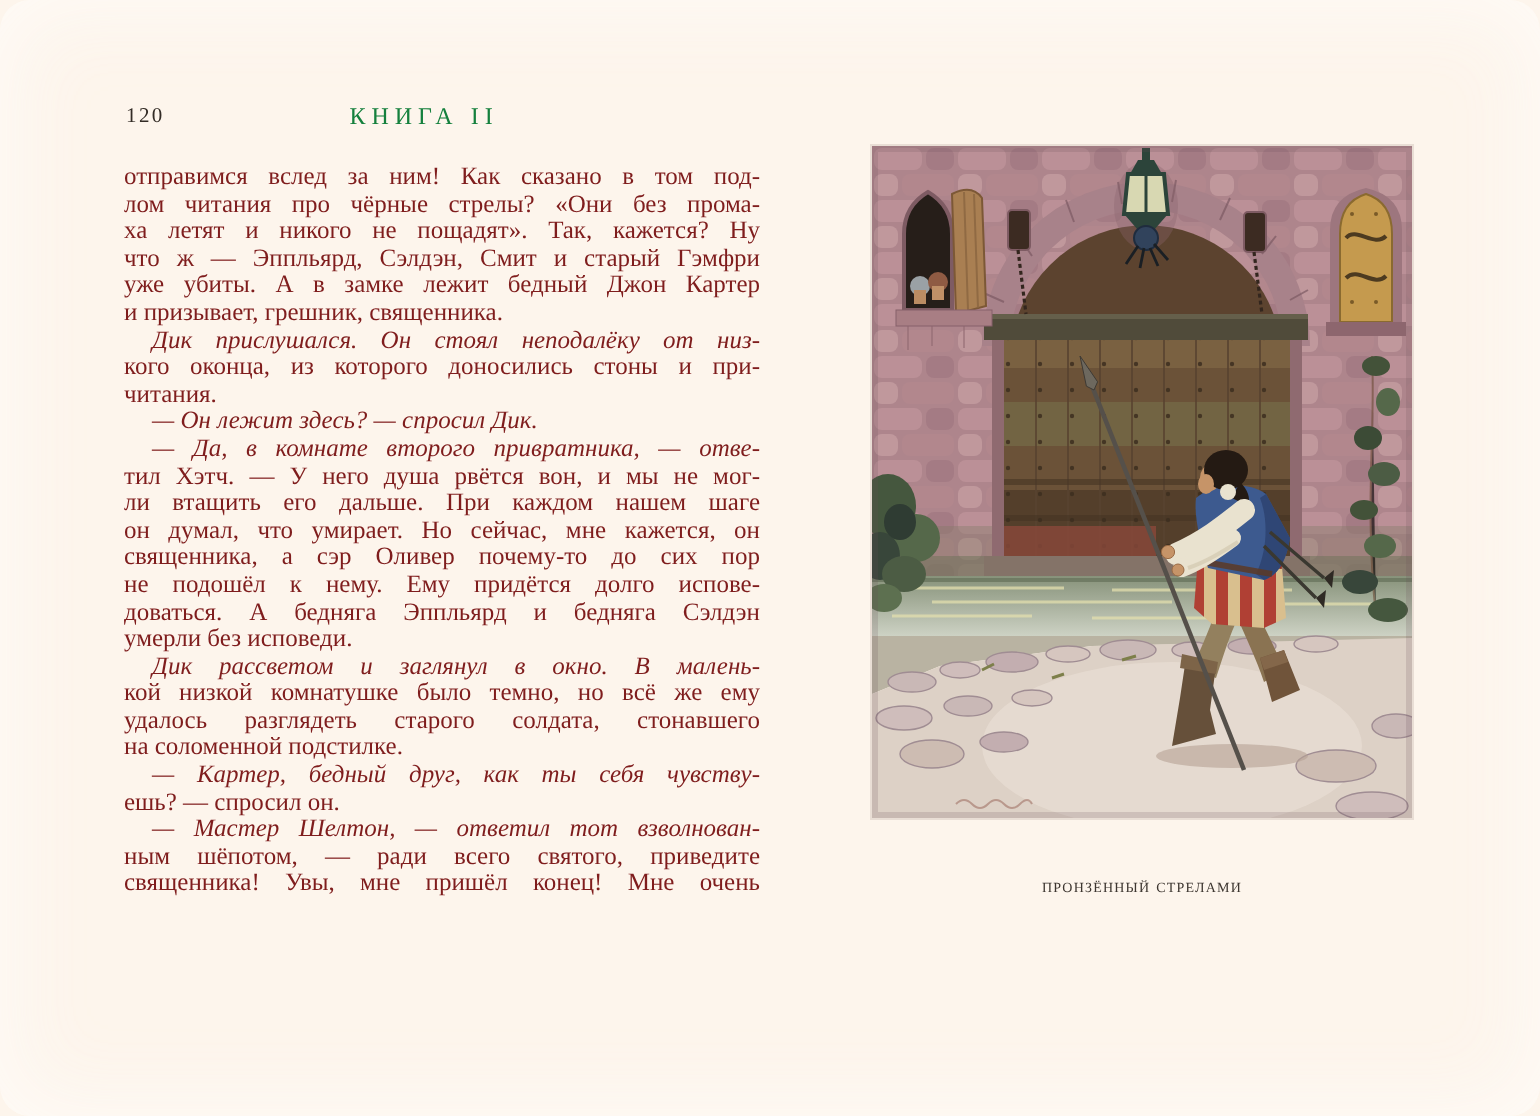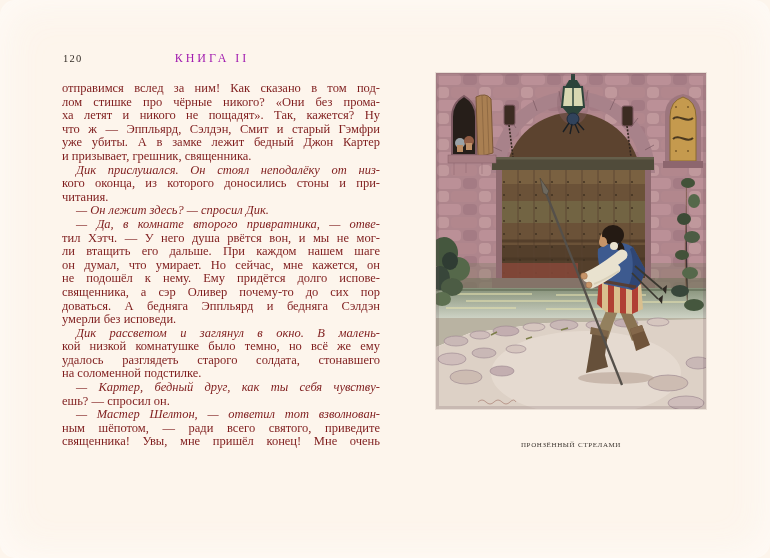--- a/index.html
+++ b/index.html
@@ -1,21 +1,21 @@
 <!DOCTYPE html>
 <html lang="ru"><head>
 <meta charset="utf-8">
 <style>
   html,body{margin:0;padding:0;}
   body{background:#fdf5ec;font-family:"Liberation Serif","DejaVu Serif",serif;}
   .page{position:relative;width:770px;height:558px;background:#fdf5ec;overflow:hidden;
         box-shadow:inset 0 0 45px rgba(255,253,250,.85);color:#2d2620;border-radius:15px;}
   .pagenum{position:absolute;left:63px;top:53px;font-size:10.5px;letter-spacing:1.2px;color:#332c26;}
   .runhead{position:absolute;left:62px;top:51px;width:300px;text-align:center;
-           font-size:12px;letter-spacing:3px;color:#a21caf;}
+           font-size:12px;letter-spacing:3px;color:#15803d;}
   .textcol{position:absolute;left:62px;top:82px;width:318px;}
   .bl{font-size:12.5px;line-height:13.6px;height:13.6px;overflow:hidden;
       text-align:justify;text-align-last:justify;color:#7f1d1d;}
   .bl.last{text-align-last:left;}
   .bl.ind{text-indent:14px;font-style:italic;}
   .illus{position:absolute;left:436px;top:73px;width:270px;height:336px;
          box-shadow:0 0 0 1px rgba(90,60,50,.12);}
   .illus svg{display:block;}
   .caption{position:absolute;left:421px;top:438px;width:300px;text-align:center;
            font-variant:small-caps;font-size:9.5px;line-height:13px;letter-spacing:.6px;color:#3d3630;}
@@ -23,35 +23,35 @@
 </head>
 <body>
 
 <div class="page">
 
   <div class="pagenum">120</div>
   <div class="runhead">КНИГА II</div>
 
   <div class="textcol">
     <div class="bl">отправимся вслед за ним! Как сказано в том под-</div>
-    <div class="bl">лом стишке про чёрные никого? «Они без прома-</div>
+    <div class="bl">лом читания про чёрные стрелы? «Они без прома-</div>
     <div class="bl">ха летят и никого не пощадят». Так, кажется? Ну</div>
     <div class="bl">что ж — Эппльярд, Сэлдэн, Смит и старый Гэмфри</div>
     <div class="bl">уже убиты. А в замке лежит бедный Джон Картер</div>
     <div class="bl last">и призывает, грешник, священника.</div>
     <div class="bl ind">Дик прислушался. Он стоял неподалёку от низ-</div>
     <div class="bl">кого оконца, из которого доносились стоны и при-</div>
     <div class="bl last">читания.</div>
     <div class="bl last ind">— Он лежит здесь? — спросил Дик.</div>
     <div class="bl ind">— Да, в комнате второго привратника, — отве-</div>
     <div class="bl">тил Хэтч. — У него душа рвётся вон, и мы не мог-</div>
     <div class="bl">ли втащить его дальше. При каждом нашем шаге</div>
     <div class="bl">он думал, что умирает. Но сейчас, мне кажется, он</div>
+    <div class="bl">священника, а сэр Оливер почему-то до сих пор</div>
     <div class="bl">не подошёл к нему. Ему придётся долго испове-</div>
-    <div class="bl">священника, а сэр Оливер почему-то до сих пор</div>
     <div class="bl">доваться. А бедняга Эппльярд и бедняга Сэлдэн</div>
     <div class="bl last">умерли без исповеди.</div>
     <div class="bl ind">Дик рассветом и заглянул в окно. В малень-</div>
     <div class="bl">кой низкой комнатушке было темно, но всё же ему</div>
     <div class="bl">удалось разглядеть старого солдата, стонавшего</div>
     <div class="bl last">на соломенной подстилке.</div>
     <div class="bl ind">— Картер, бедный друг, как ты себя чувству-</div>
     <div class="bl last">ешь? — спросил он.</div>
     <div class="bl ind">— Мастер Шелтон, — ответил тот взволнован-</div>
     <div class="bl">ным шёпотом, — ради всего святого, приведите</div>

